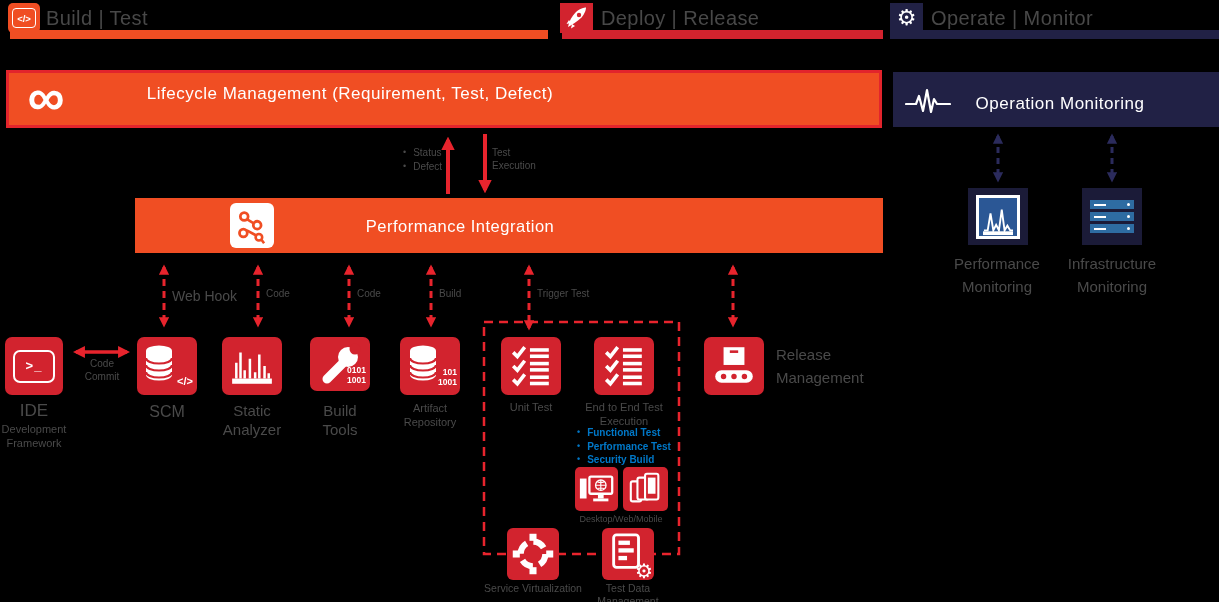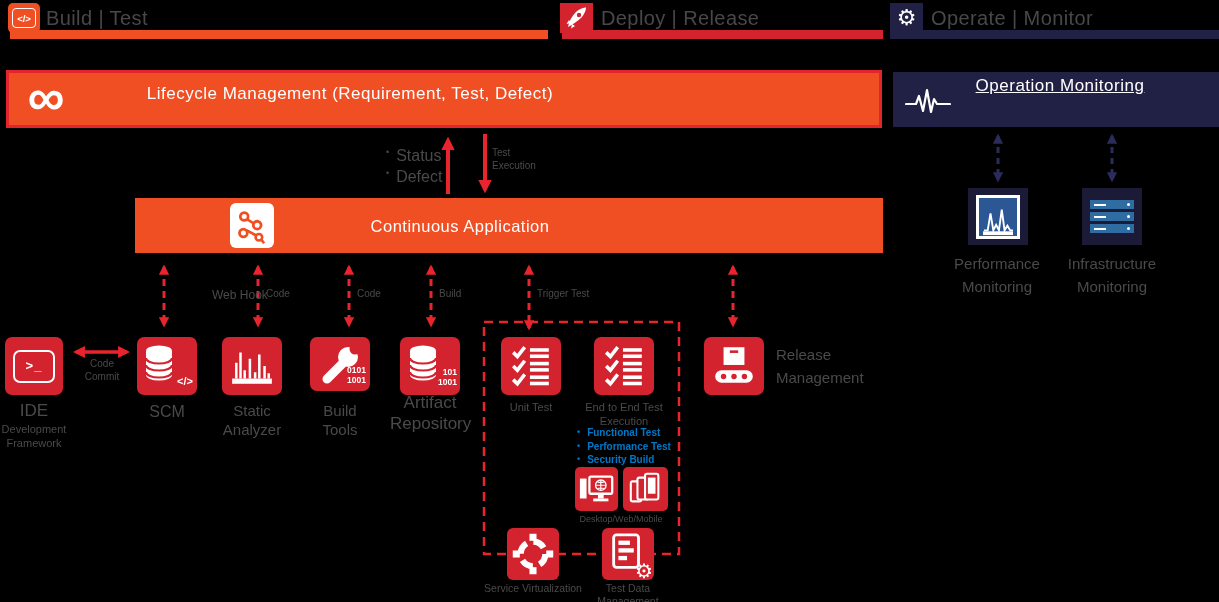--- a/index.html
+++ b/index.html
@@ -53,35 +53,35 @@
   <div class="abs" style="left:6px;top:70px;width:870px;height:52px;background:#F04E23;border:3px solid #E2242C;"></div>
   <div class="ibox" style="left:16px;top:72px;width:60px;height:52px;">
     <span style="color:#fff;font-size:52px;font-weight:bold;line-height:0.8;">∞</span>
   </div>
   <div class="bartitle" style="left:140px;top:84px;width:420px;font-size:17px;">Lifecycle Management (Requirement, Test, Defect)</div>
 
   <div class="abs" style="left:893px;top:72px;width:326px;height:55px;background:#212145;"></div>
   <svg class="abs" style="left:905px;top:88px;" width="46" height="26" viewBox="0 0 46 26">
     <polyline points="1,16 11,16 14,8 18,23 22,2 26,24 29,11 32,16 45,16" fill="none" stroke="#fff" stroke-width="2.2" stroke-linejoin="round" stroke-linecap="round"></polyline>
   </svg>
-  <div class="bartitle" style="left:950px;top:76px;width:220px;font-size:17px;text-decoration:underline;">Operation Monitoring</div>
+  <div class="bartitle" style="left:950px;top:94px;width:220px;font-size:17px;">Operation Monitoring</div>
 
   <div class="abs" style="left:135px;top:198px;width:748px;height:55px;background:#F04E23;"></div>
   <div class="ibox" style="left:230px;top:203px;width:44px;height:45px;background:#fff;border-radius:6px;">
     <svg width="38" height="38" viewBox="0 0 44 44">
       <line x1="16" y1="14" x2="24" y2="19" stroke="#F04E23" stroke-width="3"></line>
       <line x1="16" y1="27" x2="27" y2="33" stroke="#F04E23" stroke-width="3"></line>
       <circle cx="13" cy="11" r="4.5" fill="none" stroke="#F04E23" stroke-width="3.2"></circle>
       <circle cx="28" cy="21" r="4.5" fill="none" stroke="#F04E23" stroke-width="3.2"></circle>
       <circle cx="12" cy="30" r="4.5" fill="none" stroke="#F04E23" stroke-width="3.2"></circle>
       <circle cx="30" cy="35" r="3.8" fill="none" stroke="#F04E23" stroke-width="3"></circle>
       <line x1="33" y1="38" x2="36" y2="42" stroke="#F04E23" stroke-width="3"></line>
     </svg>
   </div>
-  <div class="bartitle" style="left:330px;top:217px;width:260px;font-size:16.5px;">Continuous Application</div>
+  <div class="bartitle" style="left:330px;top:217px;width:260px;font-size:16.5px;">Performance Integration</div>
 
   <svg class="abs" style="left:0;top:0;" width="1219" height="602" viewBox="0 0 1219 602">
     <defs>
       <marker id="mr" viewBox="0 0 10 10" refX="7.5" refY="5" markerWidth="3.4" markerHeight="3.4" orient="auto-start-reverse">
         <path d="M0,0 L10,5 L0,10 z" fill="#E8242D"></path>
       </marker>
       <marker id="mn" viewBox="0 0 10 10" refX="7.5" refY="5" markerWidth="3.4" markerHeight="3.4" orient="auto-start-reverse">
         <path d="M0,0 L10,5 L0,10 z" fill="#2B2B5C"></path>
       </marker>
     </defs>
@@ -97,31 +97,31 @@
     <path d="M431,267 V325" stroke="#E8242D" stroke-width="3" stroke-dasharray="7,5" fill="none" marker-start="url(#mr)" marker-end="url(#mr)"></path>
     <path d="M529,267 V328" stroke="#E8242D" stroke-width="3" stroke-dasharray="7,5" fill="none" marker-start="url(#mr)" marker-end="url(#mr)"></path>
     <path d="M733,267 V325" stroke="#E8242D" stroke-width="3" stroke-dasharray="7,5" fill="none" marker-start="url(#mr)" marker-end="url(#mr)"></path>
 
     <rect x="484" y="322" width="195" height="232" fill="none" stroke="#E8242D" stroke-width="2.5" stroke-dasharray="9,6"></rect>
 
     <path d="M998,136 V180" stroke="#2B2B5C" stroke-width="3" stroke-dasharray="6,5" fill="none" marker-start="url(#mn)" marker-end="url(#mn)"></path>
     <path d="M1112,136 V180" stroke="#2B2B5C" stroke-width="3" stroke-dasharray="6,5" fill="none" marker-start="url(#mn)" marker-end="url(#mn)"></path>
   </svg>
 
-  <div class="abs" style="left:386px;top:146px;font-size:16px;color:#4A4A4A;">
+  <div class="abs" style="left:403px;top:146px;font-size:10px;color:#4A4A4A;">
     <div class="bullet-row gray-b">
         <span>Status</span>
       </div>
     <div class="bullet-row gray-b">
         <span>Defect</span>
       </div>
   </div>
   <div class="lbl" style="left:492px;top:147px;width:64px;font-size:10px;text-align:left;">Test Execution</div>
 
-  <div class="lbl" style="left:172px;top:288px;font-size:12px;white-space:nowrap;text-align:left;margin-left:40px;">Web Hook</div>
+  <div class="lbl" style="left:172px;top:288px;font-size:14px;white-space:nowrap;text-align:left;">Web Hook</div>
   <div class="lbl" style="left:266px;top:288px;font-size:10px;white-space:nowrap;text-align:left;">Code</div>
   <div class="lbl" style="left:357px;top:288px;font-size:10px;white-space:nowrap;text-align:left;">Code</div>
   <div class="lbl" style="left:439px;top:288px;font-size:10px;white-space:nowrap;text-align:left;">Build</div>
   <div class="lbl" style="left:537px;top:288px;font-size:10px;white-space:nowrap;text-align:left;">Trigger Test</div>
   <div class="lbl" style="left:73px;top:358px;width:58px;font-size:10px;">Code Commit</div>
 
   <div class="node" style="left:5px;top:337px;width:58px;height:58px;">
     <div style="border:2.5px solid #fff;border-radius:7px;width:38px;height:29px;display:flex;align-items:center;justify-content:center;">
       <span style="color:#fff;font-size:13px;font-weight:bold;letter-spacing:1px;padding-bottom:2px;">&gt;_</span>
     </div>
@@ -162,21 +162,21 @@
   <div class="node" style="left:400px;top:337px;width:60px;height:58px;">
     <svg width="44" height="48" viewBox="0 0 44 48" style="margin-right:6px;">
       <ellipse cx="18" cy="9" rx="13" ry="5.5" fill="#fff"></ellipse>
       <path d="M5,9 v24 a13,5.5 0 0 0 26,0 v-24" fill="#fff"></path>
       <path d="M5,16 a13,5.5 0 0 0 26,0" fill="none" stroke="#D2232E" stroke-width="2.2"></path>
       <path d="M5,23 a13,5.5 0 0 0 26,0" fill="none" stroke="#D2232E" stroke-width="2.2"></path>
       <path d="M5,30 a13,5.5 0 0 0 26,0" fill="none" stroke="#D2232E" stroke-width="2.2"></path>
     </svg>
     <span class="bin" style="right:3px;bottom:8px;width:22px;">101 1001</span>
   </div>
-  <div class="lbl" style="left:390px;top:392px;width:80px;font-size:17px;text-align:center;">Artifact Repository</div>
+  <div class="lbl" style="left:390px;top:402px;width:80px;font-size:11px;text-align:center;">Artifact Repository</div>
 
   <div class="node" style="left:501px;top:337px;width:60px;height:58px;">
     <svg width="42" height="44" viewBox="0 0 40 42">
       <path d="M3,8 l4,4 l7,-9 M3,21 l4,4 l7,-9 M3,34 l4,4 l7,-9" stroke="#fff" stroke-width="3.4" fill="none"></path>
       <rect x="19" y="4" width="18" height="3.4" fill="#fff"></rect>
         <rect x="19" y="10" width="18" height="3.4" fill="#fff"></rect>
       <rect x="19" y="17" width="18" height="3.4" fill="#fff"></rect>
         <rect x="19" y="23" width="18" height="3.4" fill="#fff"></rect>
       <rect x="19" y="30" width="18" height="3.4" fill="#fff"></rect>
         <rect x="19" y="36" width="18" height="3.4" fill="#fff"></rect>

